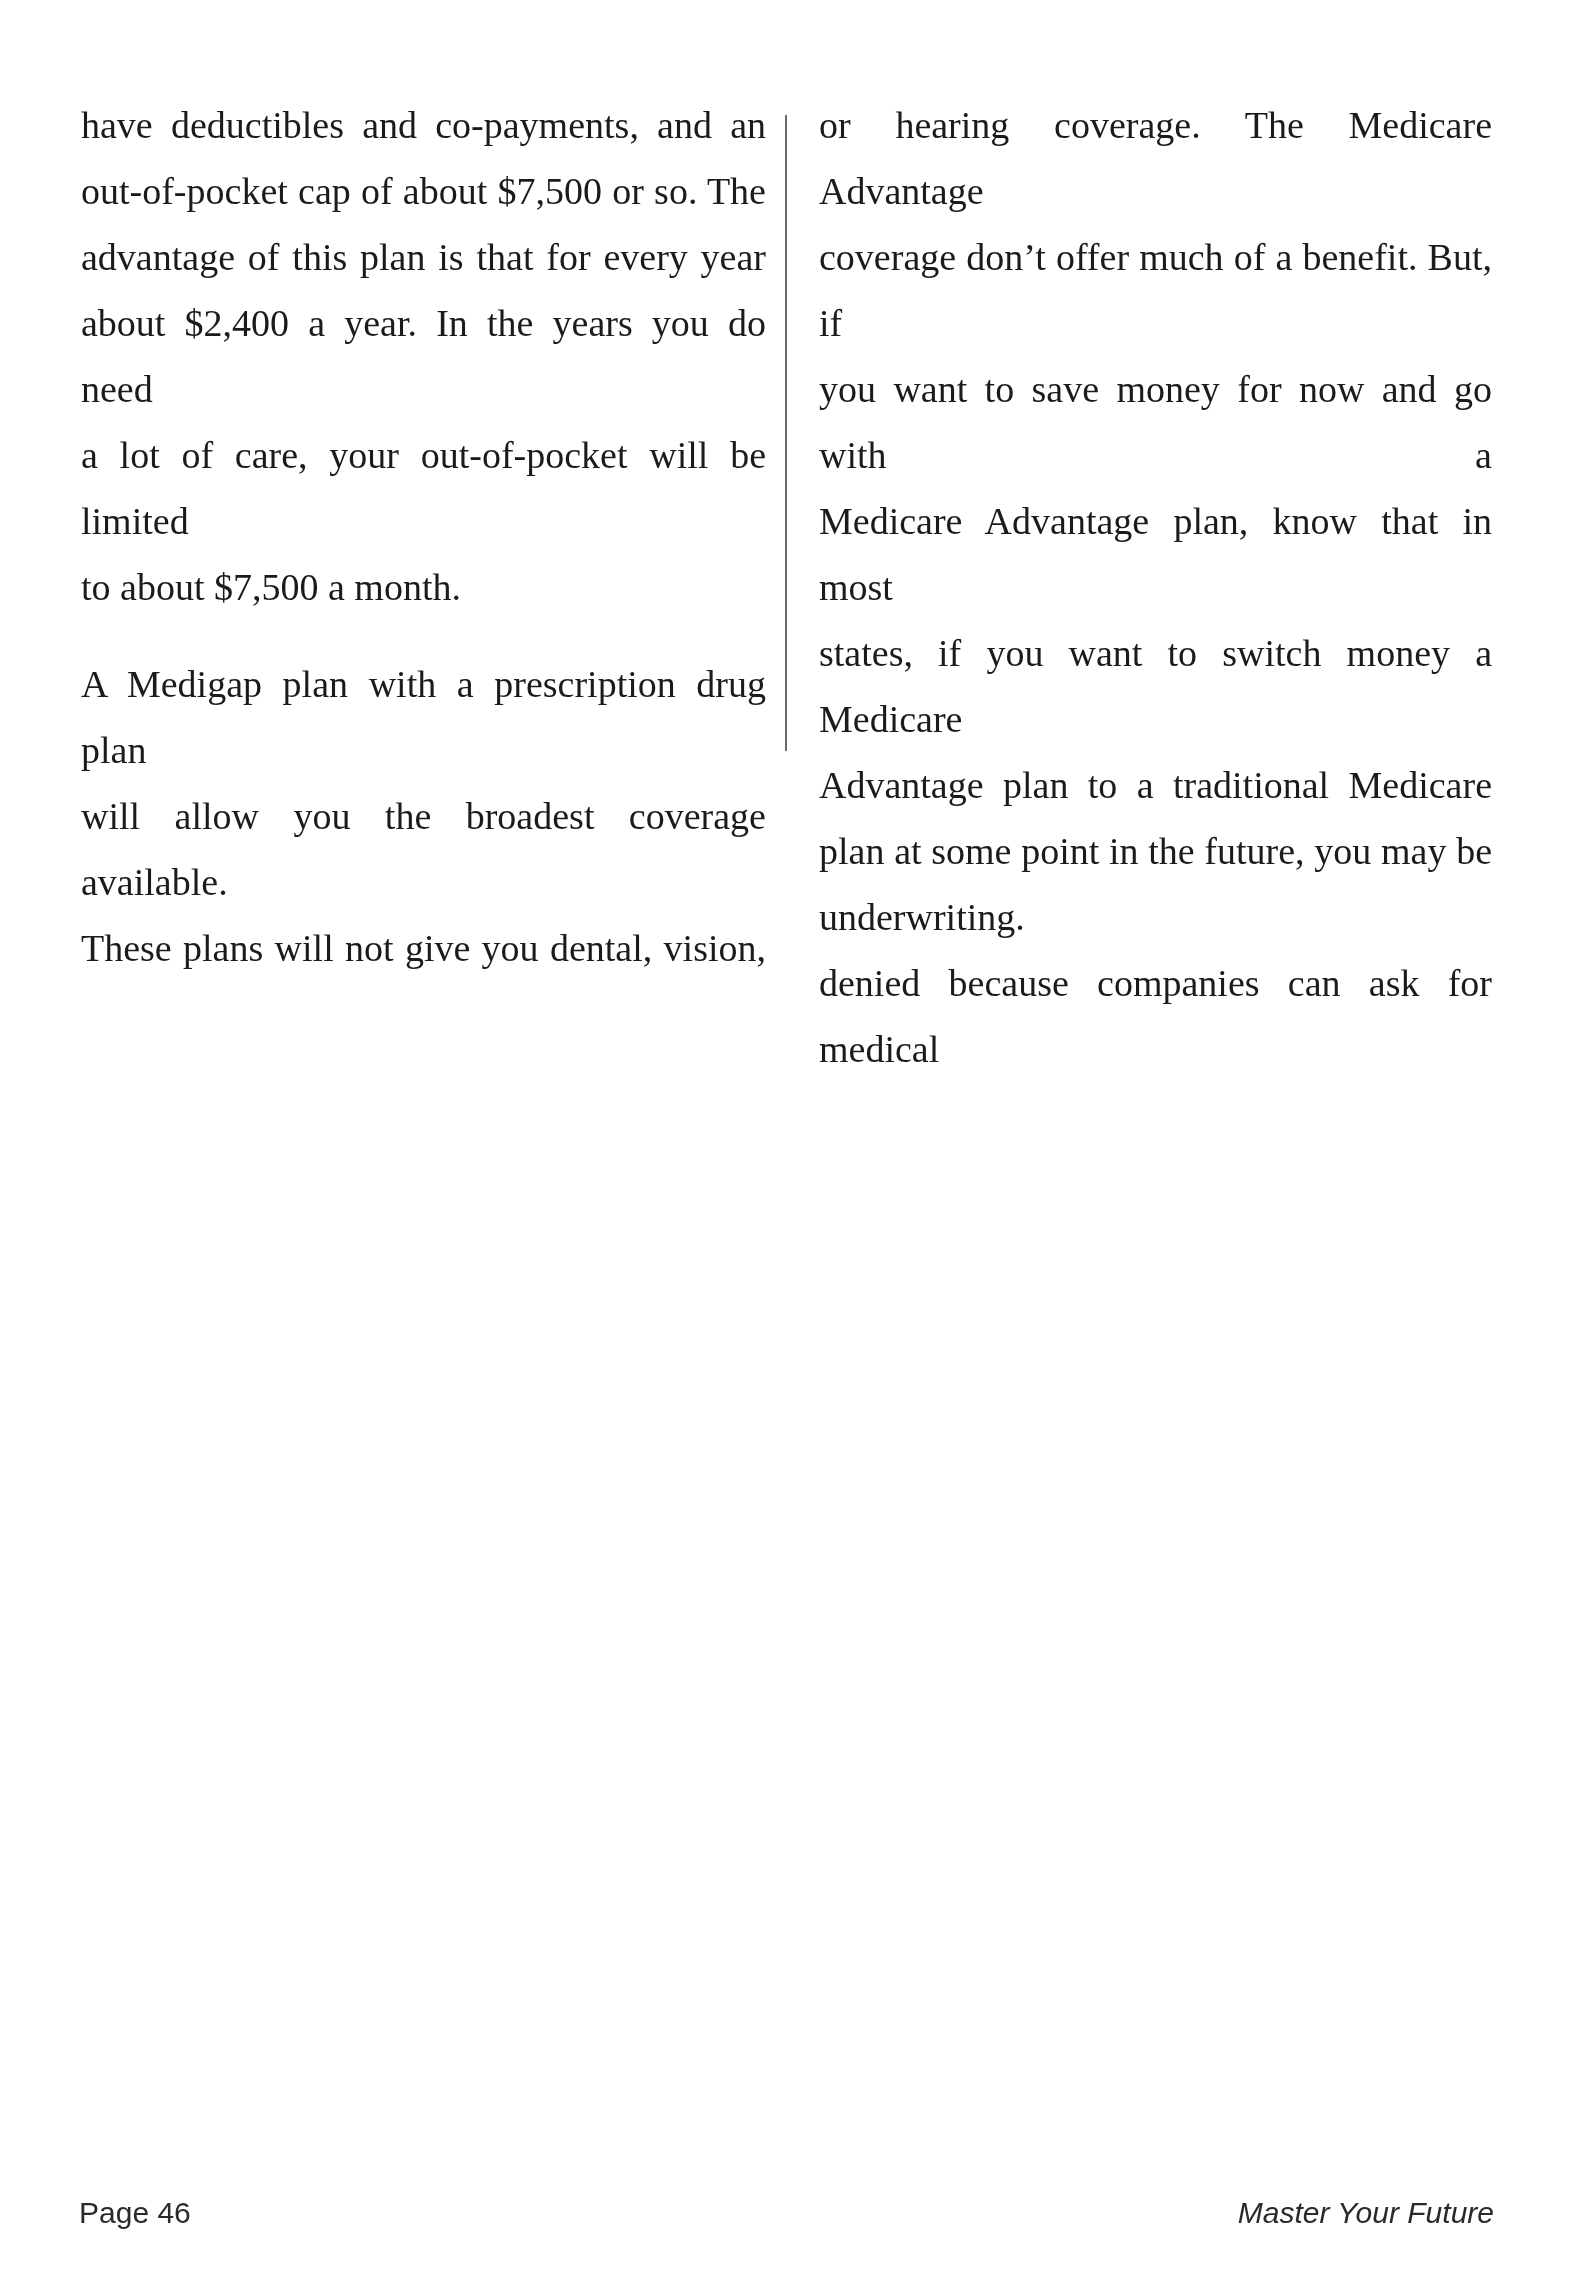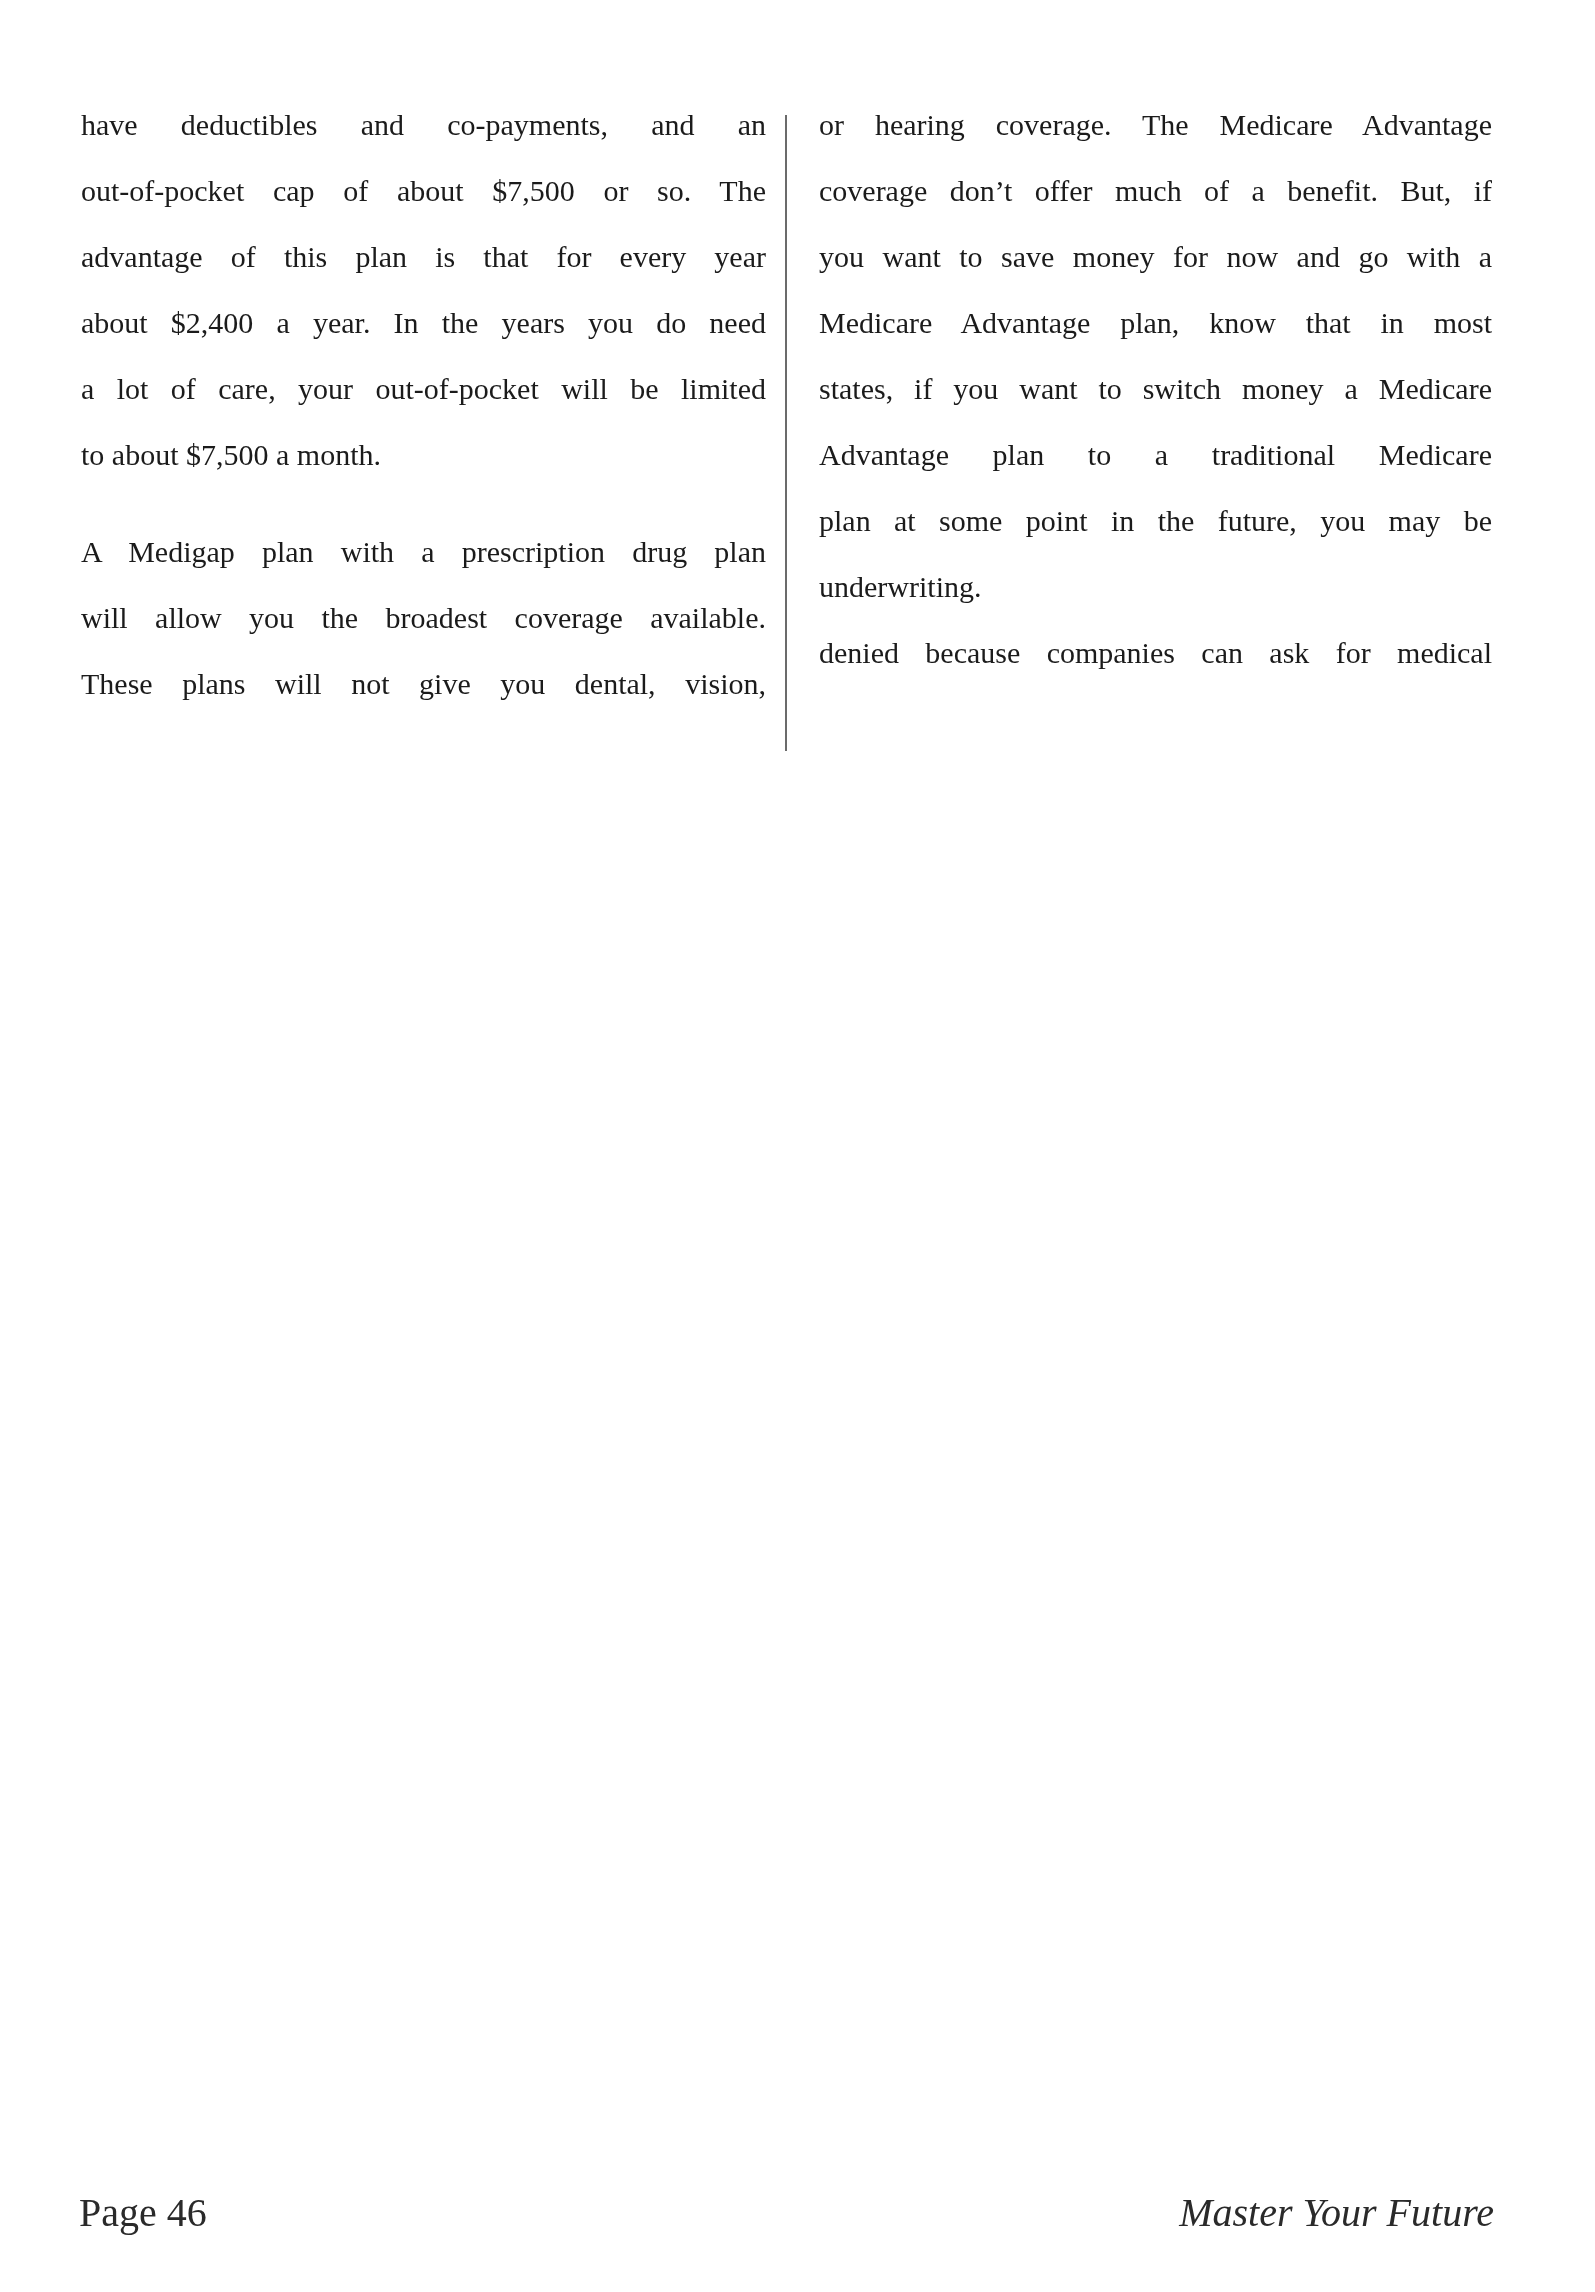--- a/index.html
+++ b/index.html
@@ -11,40 +11,40 @@
     overflow: hidden;
     font-family: "Liberation Serif", "DejaVu Serif", serif;
   }
   .col { position: absolute; top: 92px; }
   .col-left  { left: 81px;  width: 685px; }
   .col-right { left: 819px; width: 673px; }
   .para { margin: 0; padding: 0; }
   .para + .para { margin-top: 31px; }
   .text-line {
     display: block;
-    font-size: 30px;
+    font-size: 38px;
     line-height: 66px;
     color: var(--text-color, #1b1b1b);
     text-align: justify;
     text-align-last: justify;
   }
   .text-line.last-line { text-align-last: left; }
   .divider {
     position: absolute;
     left: 785px;
     top: 115px;
     width: 1.8px;
     height: 636px;
     background: var(--divider-color, #6b6b6b);
   }
   .footer-item {
     position: absolute;
     top: 2195px;
-    font-family: Liberation Serif, serif;
-    font-size: 40px;
+    font-family: Liberation Sans, sans-serif;
+    font-size: 30px;
     line-height: 36px;
     color: var(--footer-color, #2a2a2a);
     white-space: nowrap;
   }
   .page-number { left: 79px; }
   .book-title  { right: 102px; font-style: italic; }
 </style>
 </head>
 <body>
 

